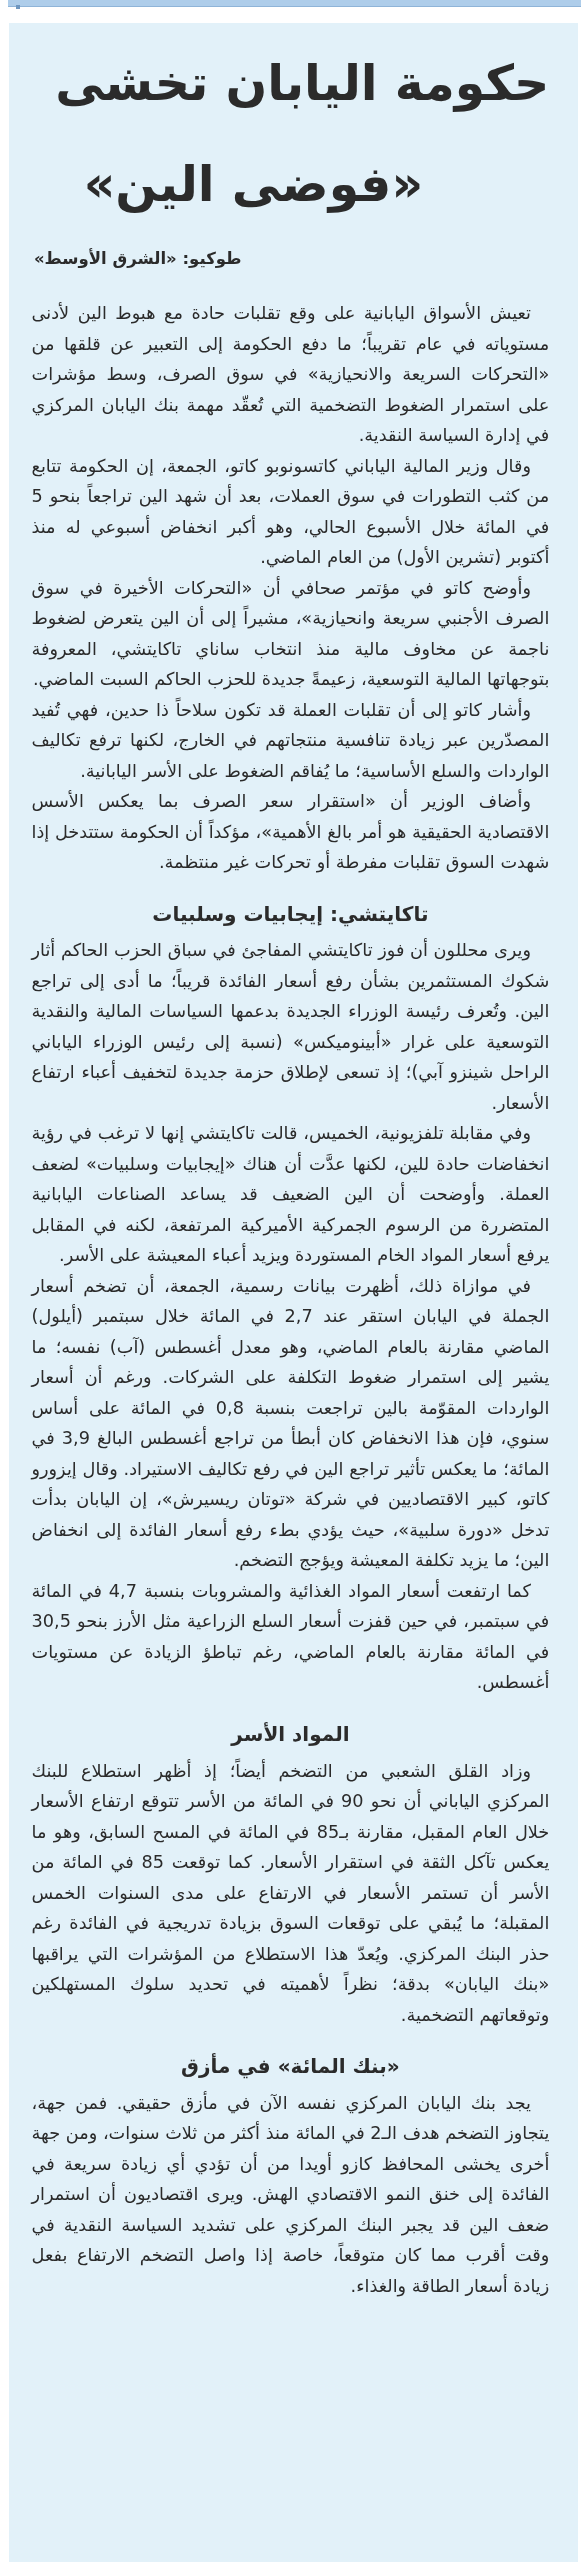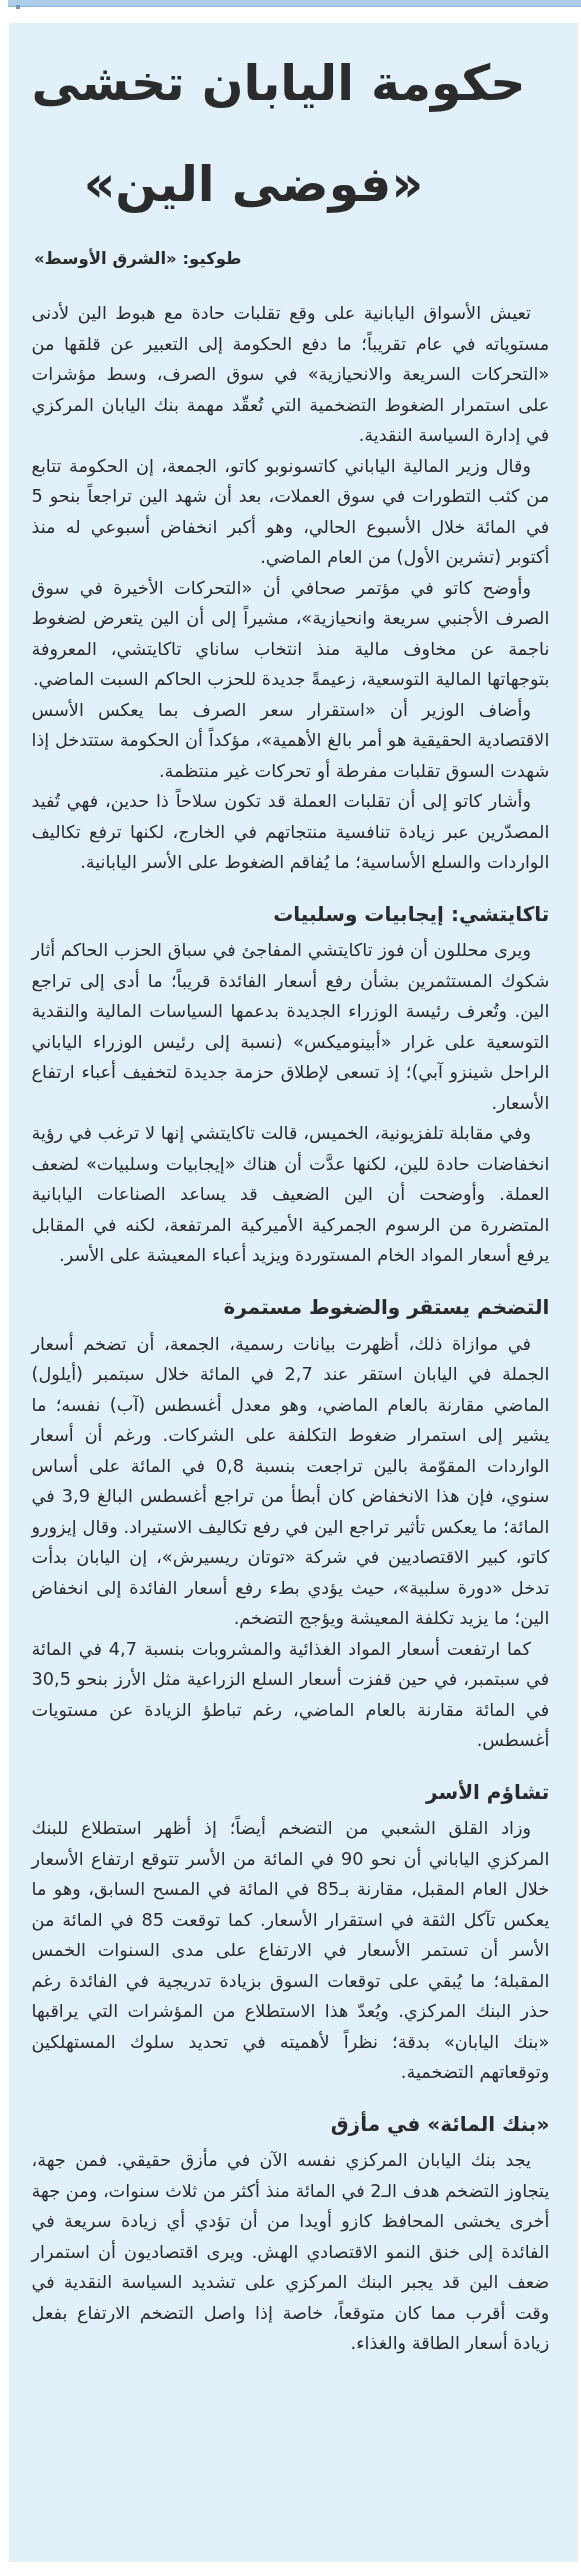--- a/index.html
+++ b/index.html
@@ -36,21 +36,21 @@
     margin:23px 3.7px 0 8.5px;
     background:var(--panel-bg);
     padding:12.2px 29px 34px 23px;
     min-height:2539px;
     direction:rtl;
   }
   .title{margin:0; font-weight:bold; color:var(--text);}
   .title-line1{
     font-size:49px;
     line-height:98px;
-    text-align:left;
+    text-align:right;
     white-space:nowrap;
   }
   .title-line2{
     font-size:49px;
     line-height:104px;
     text-align:center;
     transform:translateX(-37px);
     white-space:nowrap;
   }
   .byline{
@@ -68,21 +68,21 @@
     line-height:30.5px;
     font-weight:normal;
     text-align:justify;
     text-indent:18.3px;
   }
   .article-body h2{
     margin:21px 0 6.1px;
     font-size:20px;
     line-height:30.5px;
     font-weight:bold;
-    text-align:right;
+    text-align:center;
   }
 </style>
 </head>
 <body>
 
 <div class="top-bar">
   <span class="top-bar-notch"></span>
 </div>
 
 <div class="panel">
@@ -91,29 +91,28 @@
     <div class="title-line1">حكومة اليابان تخشى</div>
     <div class="title-line2">«فوضى الين»</div>
   </h1>
 
   <div class="byline">طوكيو: «الشرق الأوسط»</div>
 
   <div class="article-body">
     <p>تعيش الأسواق اليابانية على وقع تقلبات حادة مع هبوط الين لأدنى مستوياته في عام تقريباً؛ ما دفع الحكومة إلى التعبير عن قلقها من «التحركات السريعة والانحيازية» في سوق الصرف، وسط مؤشرات على استمرار الضغوط التضخمية التي تُعقّد مهمة بنك اليابان المركزي في إدارة السياسة النقدية.</p>
     <p>وقال وزير المالية الياباني كاتسونوبو كاتو، الجمعة، إن الحكومة تتابع من كثب التطورات في سوق العملات، بعد أن شهد الين تراجعاً بنحو 5 في المائة خلال الأسبوع الحالي، وهو أكبر انخفاض أسبوعي له منذ أكتوبر (تشرين الأول) من العام الماضي.</p>
     <p>وأوضح كاتو في مؤتمر صحافي أن «التحركات الأخيرة في سوق الصرف الأجنبي سريعة وانحيازية»، مشيراً إلى أن الين يتعرض لضغوط ناجمة عن مخاوف مالية منذ انتخاب ساناي تاكايتشي، المعروفة بتوجهاتها المالية التوسعية، زعيمةً جديدة للحزب الحاكم السبت الماضي.</p>
+    <p>وأشار كاتو إلى أن تقلبات العملة قد تكون سلاحاً ذا حدين، فهي تُفيد المصدّرين عبر زيادة تنافسية منتجاتهم في الخارج، لكنها ترفع تكاليف الواردات والسلع الأساسية؛ ما يُفاقم الضغوط على الأسر اليابانية.</p>
     <p>وأضاف الوزير أن «استقرار سعر الصرف بما يعكس الأسس الاقتصادية الحقيقية هو أمر بالغ الأهمية»، مؤكداً أن الحكومة ستتدخل إذا شهدت السوق تقلبات مفرطة أو تحركات غير منتظمة.</p>
-    <p>وأشار كاتو إلى أن تقلبات العملة قد تكون سلاحاً ذا حدين، فهي تُفيد المصدّرين عبر زيادة تنافسية منتجاتهم في الخارج، لكنها ترفع تكاليف الواردات والسلع الأساسية؛ ما يُفاقم الضغوط على الأسر اليابانية.</p>
     <h2>تاكايتشي: إيجابيات وسلبيات</h2>
     <p>ويرى محللون أن فوز تاكايتشي المفاجئ في سباق الحزب الحاكم أثار شكوك المستثمرين بشأن رفع أسعار الفائدة قريباً؛ ما أدى إلى تراجع الين. وتُعرف رئيسة الوزراء الجديدة بدعمها السياسات المالية والنقدية التوسعية على غرار «أبينوميكس» (نسبة إلى رئيس الوزراء الياباني الراحل شينزو آبي)؛ إذ تسعى لإطلاق حزمة جديدة لتخفيف أعباء ارتفاع الأسعار.</p>
     <p>وفي مقابلة تلفزيونية، الخميس، قالت تاكايتشي إنها لا ترغب في رؤية انخفاضات حادة للين، لكنها عدَّت أن هناك «إيجابيات وسلبيات» لضعف العملة. وأوضحت أن الين الضعيف قد يساعد الصناعات اليابانية المتضررة من الرسوم الجمركية الأميركية المرتفعة، لكنه في المقابل يرفع أسعار المواد الخام المستوردة ويزيد أعباء المعيشة على الأسر.</p>
-    <h2>التضخم يستقر والضغوط مستمرة</h2>
     <p>في موازاة ذلك، أظهرت بيانات رسمية، الجمعة، أن تضخم أسعار الجملة في اليابان استقر عند 2,7 في المائة خلال سبتمبر (أيلول) الماضي مقارنة بالعام الماضي، وهو معدل أغسطس (آب) نفسه؛ ما يشير إلى استمرار ضغوط التكلفة على الشركات. ورغم أن أسعار الواردات المقوّمة بالين تراجعت بنسبة 0,8 في المائة على أساس سنوي، فإن هذا الانخفاض كان أبطأ من تراجع أغسطس البالغ 3,9 في المائة؛ ما يعكس تأثير تراجع الين في رفع تكاليف الاستيراد. وقال إيزورو كاتو، كبير الاقتصاديين في شركة «توتان ريسيرش»، إن اليابان بدأت تدخل «دورة سلبية»، حيث يؤدي بطء رفع أسعار الفائدة إلى انخفاض الين؛ ما يزيد تكلفة المعيشة ويؤجج التضخم.</p>
     <p>كما ارتفعت أسعار المواد الغذائية والمشروبات بنسبة 4,7 في المائة في سبتمبر، في حين قفزت أسعار السلع الزراعية مثل الأرز بنحو 30,5 في المائة مقارنة بالعام الماضي، رغم تباطؤ الزيادة عن مستويات أغسطس.</p>
-    <h2>تشاؤم الأسر</h2>
+    <h2>المواد الأسر</h2>
     <p>وزاد القلق الشعبي من التضخم أيضاً؛ إذ أظهر استطلاع للبنك المركزي الياباني أن نحو 90 في المائة من الأسر تتوقع ارتفاع الأسعار خلال العام المقبل، مقارنة بـ85 في المائة في المسح السابق، وهو ما يعكس تآكل الثقة في استقرار الأسعار. كما توقعت 85 في المائة من الأسر أن تستمر الأسعار في الارتفاع على مدى السنوات الخمس المقبلة؛ ما يُبقي على توقعات السوق بزيادة تدريجية في الفائدة رغم حذر البنك المركزي. ويُعدّ هذا الاستطلاع من المؤشرات التي يراقبها «بنك اليابان» بدقة؛ نظراً لأهميته في تحديد سلوك المستهلكين وتوقعاتهم التضخمية.</p>
     <h2>«بنك المائة» في مأزق</h2>
     <p>يجد بنك اليابان المركزي نفسه الآن في مأزق حقيقي. فمن جهة، يتجاوز التضخم هدف الـ2 في المائة منذ أكثر من ثلاث سنوات، ومن جهة أخرى يخشى المحافظ كازو أويدا من أن تؤدي أي زيادة سريعة في الفائدة إلى خنق النمو الاقتصادي الهش. ويرى اقتصاديون أن استمرار ضعف الين قد يجبر البنك المركزي على تشديد السياسة النقدية في وقت أقرب مما كان متوقعاً، خاصة إذا واصل التضخم الارتفاع بفعل زيادة أسعار الطاقة والغذاء.</p>
 
   </div>
 
 </div>
 
 
 </body></html>

